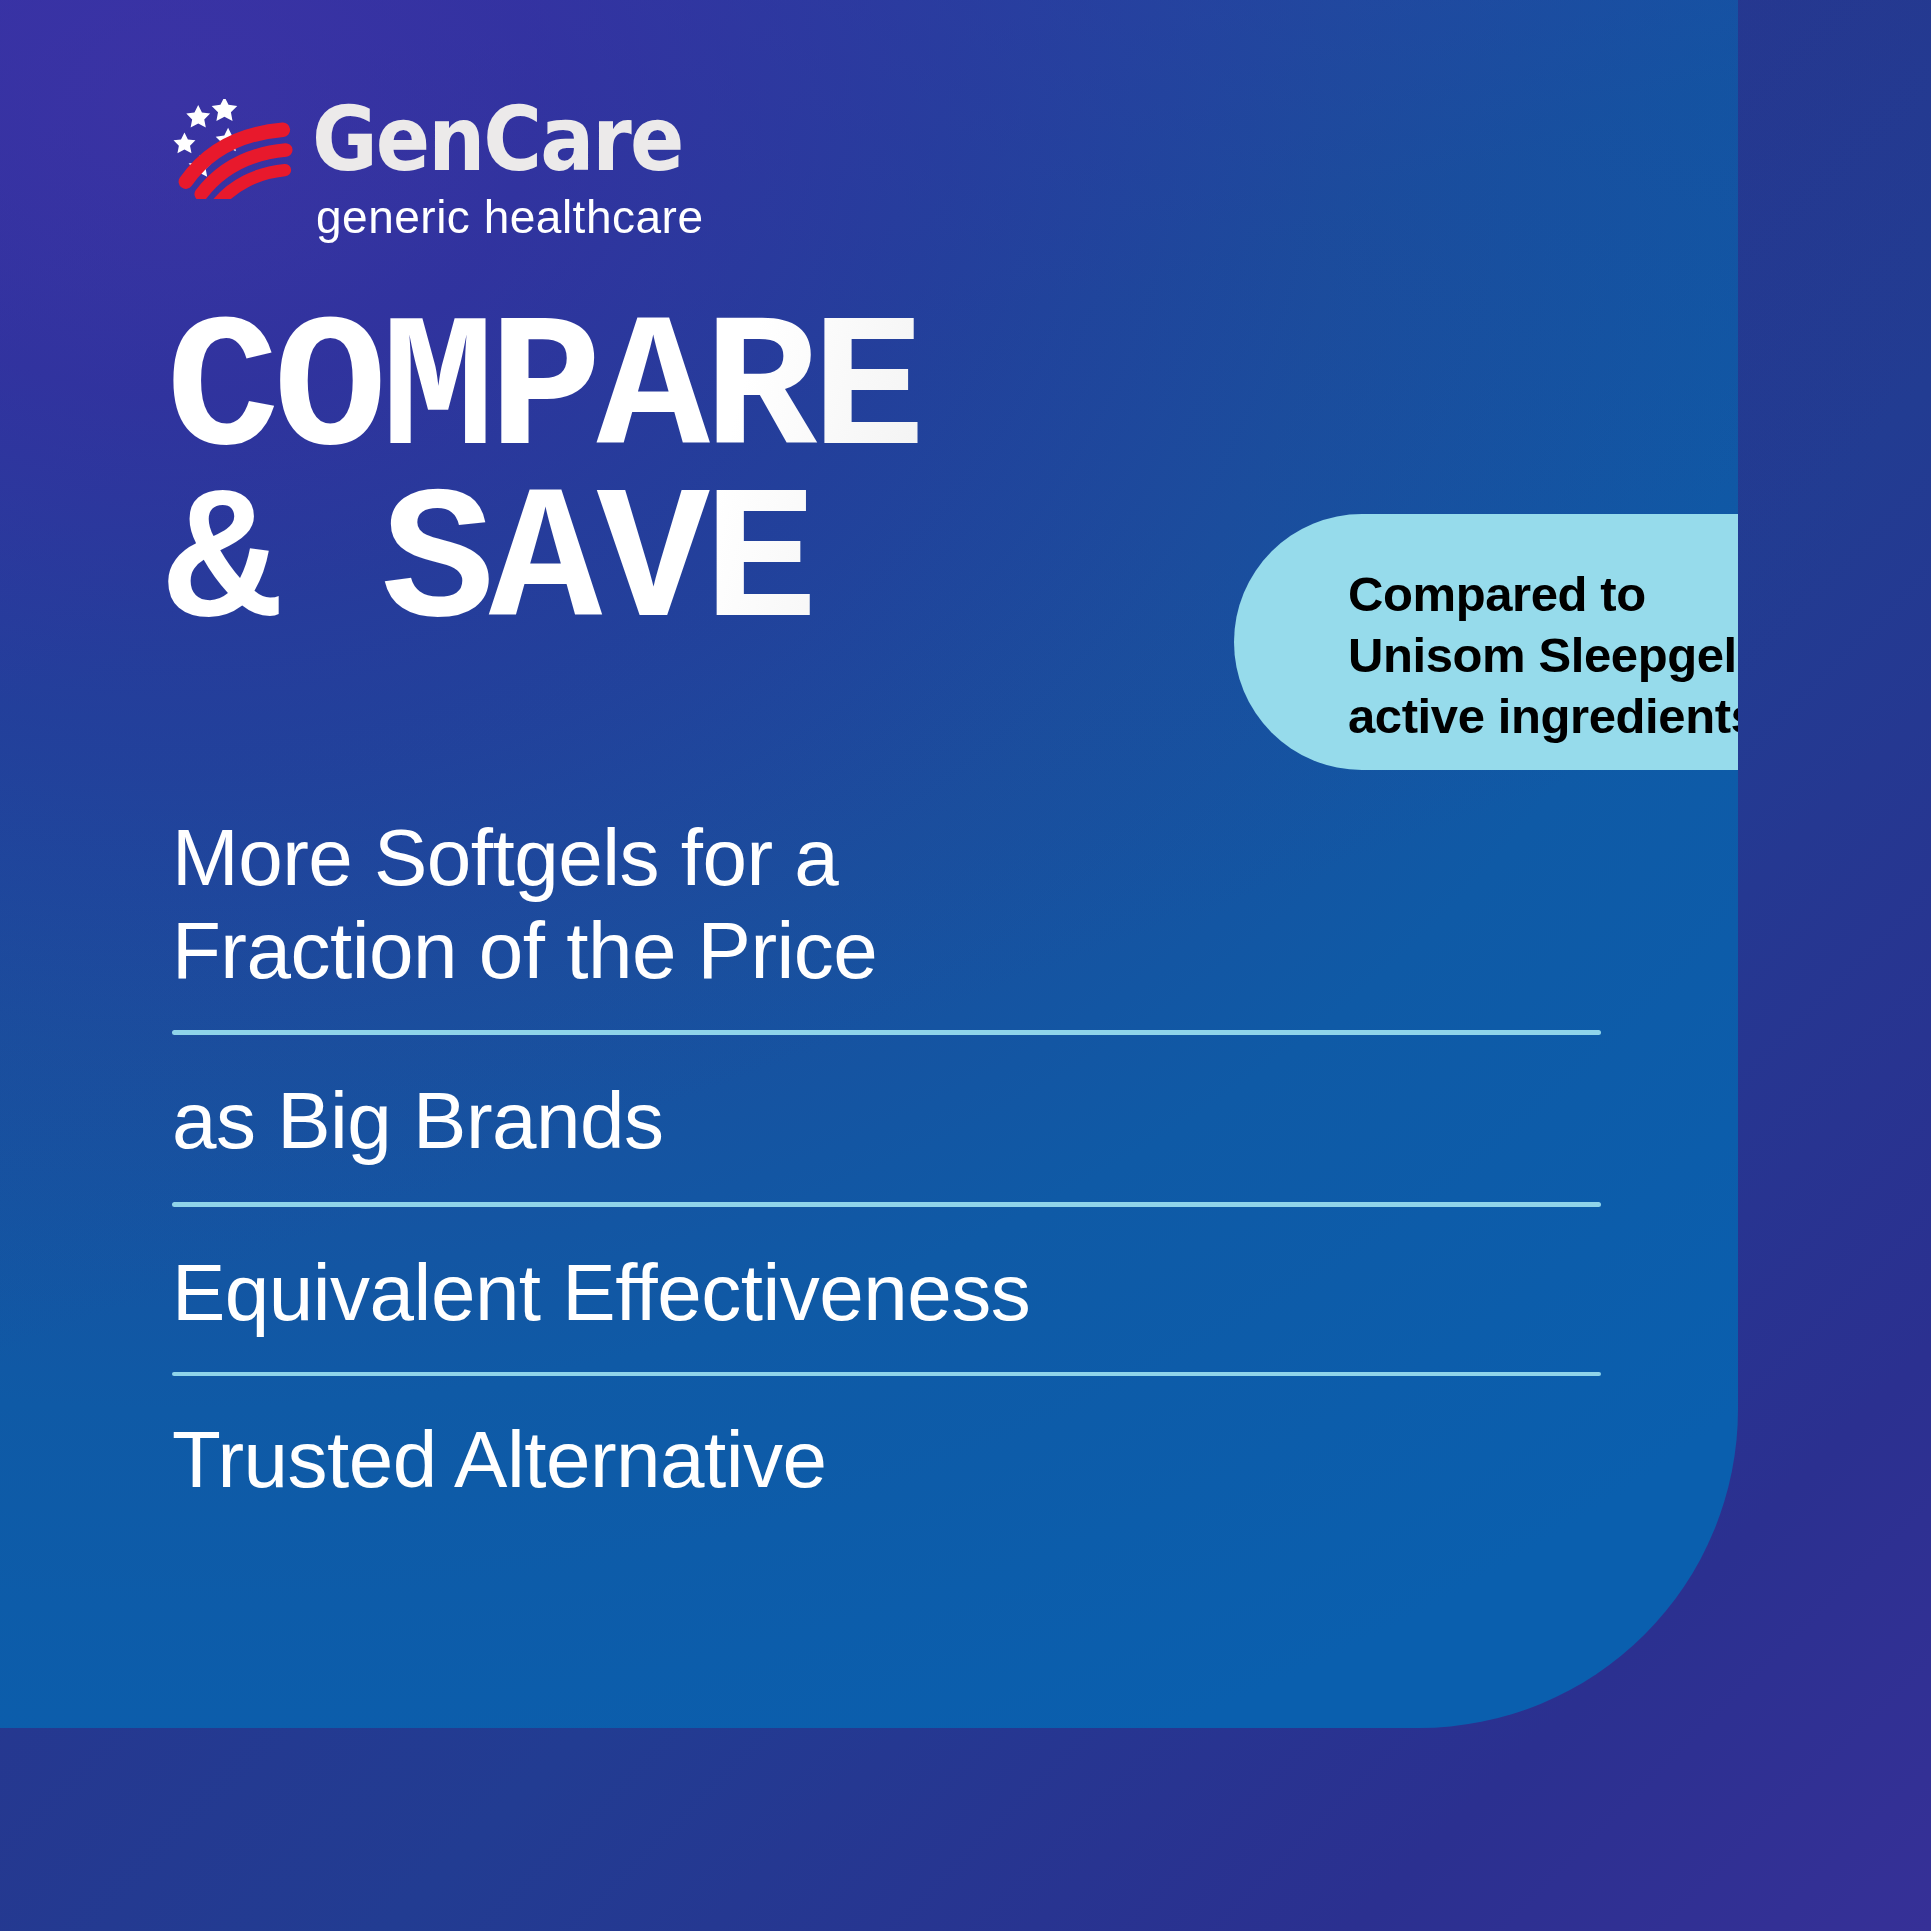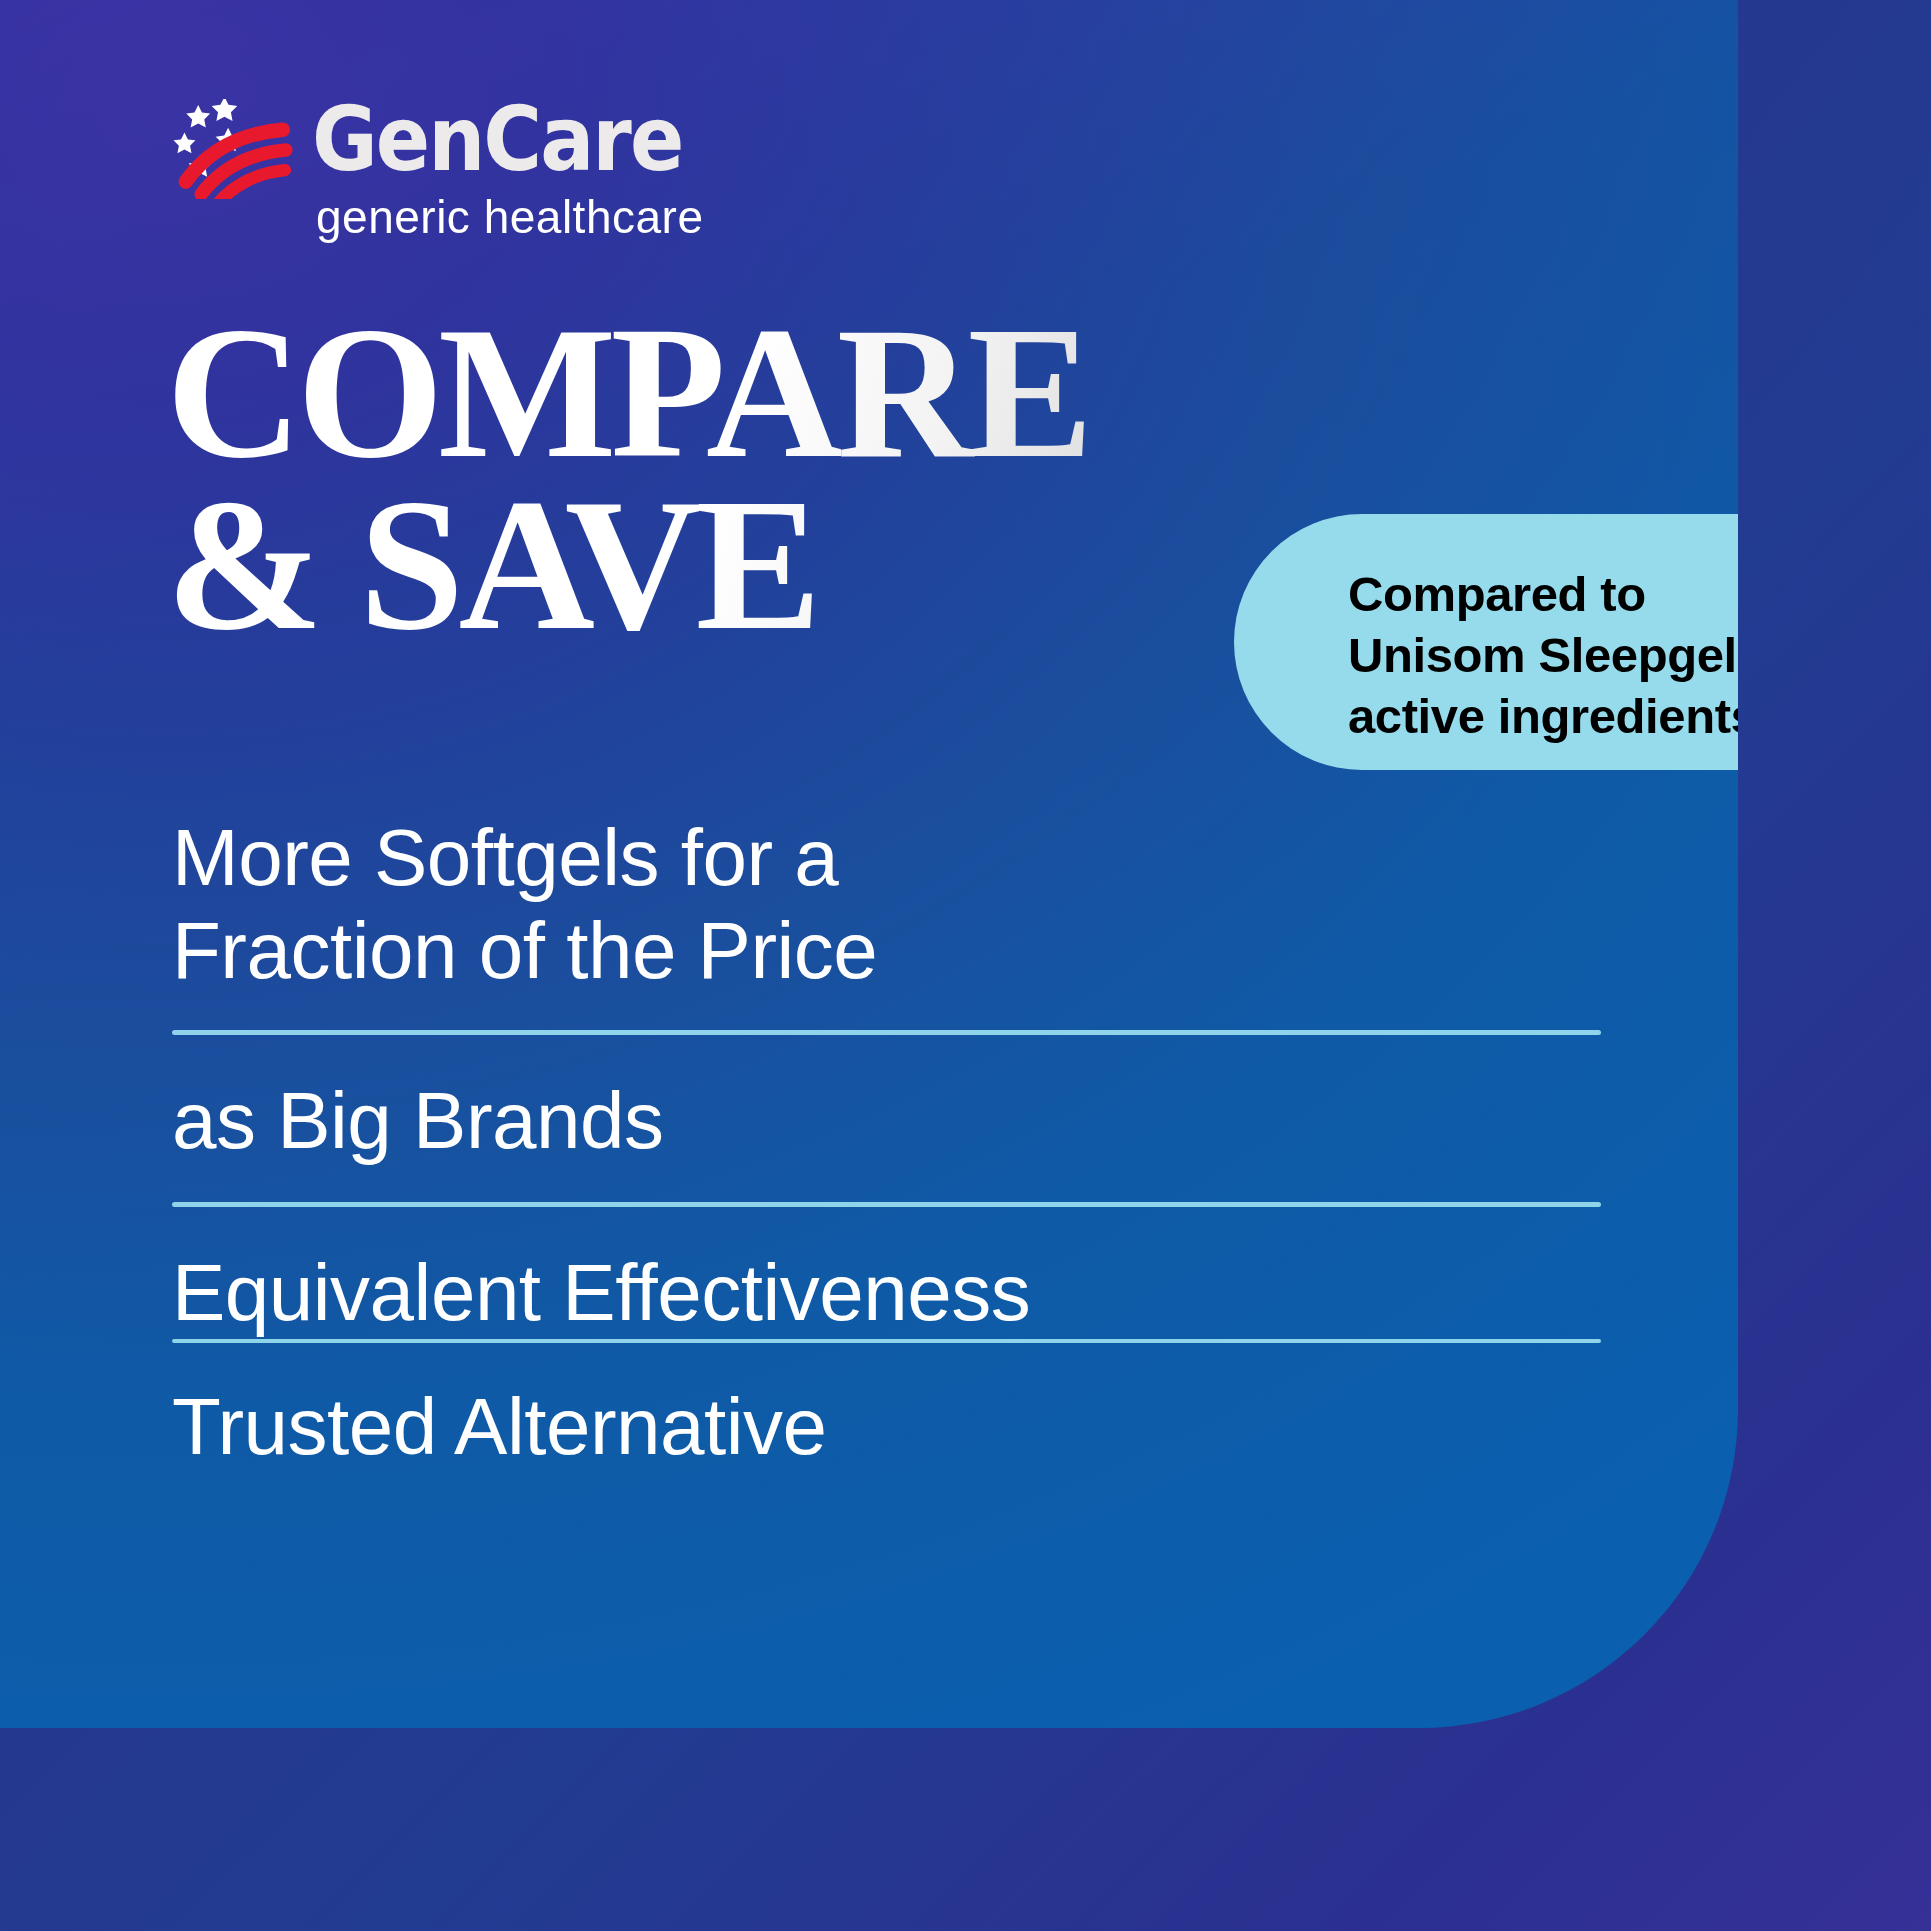--- a/index.html
+++ b/index.html
@@ -54,21 +54,21 @@
     font-size:46px;line-height:50px;
     color:#ffffff;
     font-weight:400;
     letter-spacing:0.5px;
   }
 
   
   .headline{
     position:absolute;left:166px;top:307px;
     width:1207px;
-    font-family:Liberation Serif, serif;
+    font-family:Liberation Mono, monospace;
     font-weight:bold;
     font-size:189px;
     line-height:172px;
     letter-spacing:-5.8px;
     color:#ffffff;
     background:linear-gradient(105deg,#ffffff 0%,#ffffff 46%,#f3f3f3 62%,#dcdcdc 78%,#eeeeee 92%,#ffffff 100%);
     -webkit-background-clip:text;
     background-clip:text;
     -webkit-text-fill-color:transparent;
     color:transparent;
@@ -108,21 +108,21 @@
   }
   .feature-text sup{font-size:42px;vertical-align:super;line-height:0;}
   .divider{
     height:4.8px;
     background:#8fd4ea;
     border-radius:2.9px;
     width:1429px;
   }
   .f1{padding-bottom:33px;}
   .f2{padding-top:39px;padding-bottom:35px;}
-  .f3{padding-top:39px;}
+  .f3{padding-top:39px;padding-bottom:33px;}
   .f4{padding-top:37px;}
 </style>
 </head>
 <body>
 
 <div class="canvas">
   <div class="backdrop-sheen"></div>
 
   <div class="panel">
     <div class="panel-inner">

